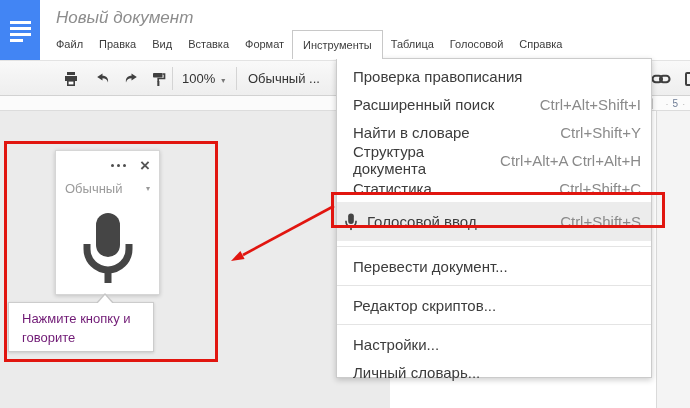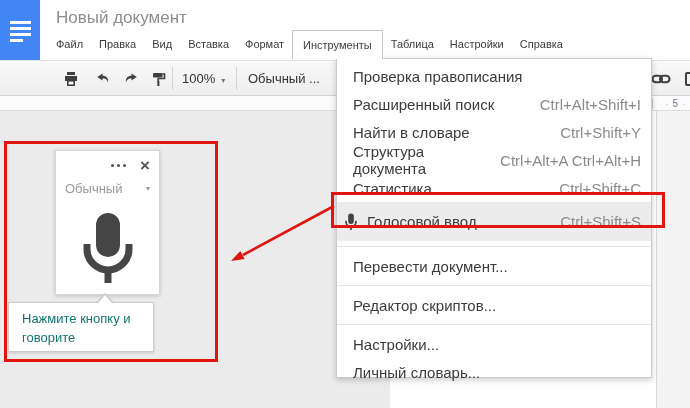--- a/index.html
+++ b/index.html
@@ -7,21 +7,21 @@
        font-family:"Liberation Sans","DejaVu Sans",sans-serif;-webkit-font-smoothing:antialiased}
 
   
   .header{position:absolute;left:0;top:0;width:690px;height:60px;background:#fff}
   .docs-icon{position:absolute;left:0;top:0;width:40px;height:60px;background:#4285f4}
   .docs-icon i{position:absolute;left:10px;height:3px;background:#fff;display:block}
   .docs-icon i:nth-child(1){top:21px;width:21px}
   .docs-icon i:nth-child(2){top:27px;width:21px}
   .docs-icon i:nth-child(3){top:33px;width:21px}
   .docs-icon i:nth-child(4){top:39px;width:13px}
-  .doc-title{position:absolute;left:56px;top:8px;font-size:17px;color:#8d8d8d;white-space:nowrap}
+  .doc-title{position:absolute;left:56px;top:8px;font-size:17px;font-style:italic;color:#8d8d8d;white-space:nowrap}
 
   .menubar{position:absolute;left:48px;top:30px;display:flex;align-items:flex-start;font-size:11px;color:#3c3c3c}
   .mitem{padding:6px 8px;line-height:16px;cursor:default;white-space:nowrap}
   .mitem.active{background:#fff;border:1px solid #c8c8c8;border-bottom:0;padding:6px 10px;position:relative;z-index:30}
 
   
   .toolbar{position:absolute;left:0;top:60px;width:690px;height:36px;box-sizing:border-box;
            background:linear-gradient(#f9f9f9,#eeeeee);border-top:1px solid #e3e3e3;border-bottom:1px solid #d2d2d2}
   .tbtn{position:absolute;top:7px;width:22px;height:22px;display:flex;align-items:center;justify-content:center}
   .tsep{position:absolute;top:6px;width:1px;height:23px;background:#d4d4d4}
@@ -57,21 +57,21 @@
   .vc-lang{display:flex;align-items:center;padding:4px 9px 0;color:#9a9a9a;font-size:13px}
   .vc-lang .arrow{margin-left:auto;color:#999;font-size:8px}
   .vc-mic{display:flex;justify-content:center;margin-top:15px}
 
   .tip-arrow-border{position:absolute;left:96px;top:293px;width:0;height:0;z-index:7;
      border-left:9px solid transparent;border-right:9px solid transparent;border-bottom:10px solid #c6c6c6}
   .tip-arrow{position:absolute;left:97px;top:295px;width:0;height:0;z-index:8;
      border-left:8px solid transparent;border-right:8px solid transparent;border-bottom:9px solid #fff}
   .voice-tooltip{position:absolute;left:8px;top:302px;width:146px;height:50px;box-sizing:border-box;background:#fff;
      border:1px solid #ccc;box-shadow:0 1px 3px rgba(0,0,0,.15);padding:6px 10px 0 13px;
-     font-size:13px;color:#0f766e;line-height:19px;z-index:6}
+     font-size:13px;color:#701a75;line-height:19px;z-index:6}
 
   
   .red-rect-panel{position:absolute;left:4px;top:141px;width:214px;height:221px;box-sizing:border-box;
       border:3px solid #e1150f;z-index:9;pointer-events:none}
   .red-rect-menu{position:absolute;left:331px;top:192px;width:334px;height:36px;box-sizing:border-box;
       border:3px solid #e1150f;z-index:25;pointer-events:none}
   .anno-arrow{position:absolute;left:0;top:0;width:690px;height:408px;z-index:26;pointer-events:none}
 </style>
 </head>
 <body>
@@ -85,21 +85,21 @@
     </div>
   <div class="doc-title">Новый документ</div>
   <div class="menubar">
     <span class="mitem">Файл</span>
     <span class="mitem">Правка</span>
     <span class="mitem">Вид</span>
     <span class="mitem">Вставка</span>
     <span class="mitem">Формат</span>
     <span class="mitem active">Инструменты</span>
     <span class="mitem">Таблица</span>
-    <span class="mitem">Настройки</span>
+    <span class="mitem">Голосовой</span>
     <span class="mitem">Справка</span>
   </div>
 </div>
 
 <div class="toolbar">
   <div class="tbtn" style="left:60px">
     <svg width="18" height="18" viewBox="0 0 18 18">
       <rect x="5" y="2" width="8" height="3" fill="#404040"></rect>
       <path d="M3 6h12v5h-2v-1H5v1H3z" fill="#404040"></path>
       <rect x="5.8" y="10.8" width="6.4" height="4.4" fill="#fff" stroke="#404040" stroke-width="1.6"></rect>

